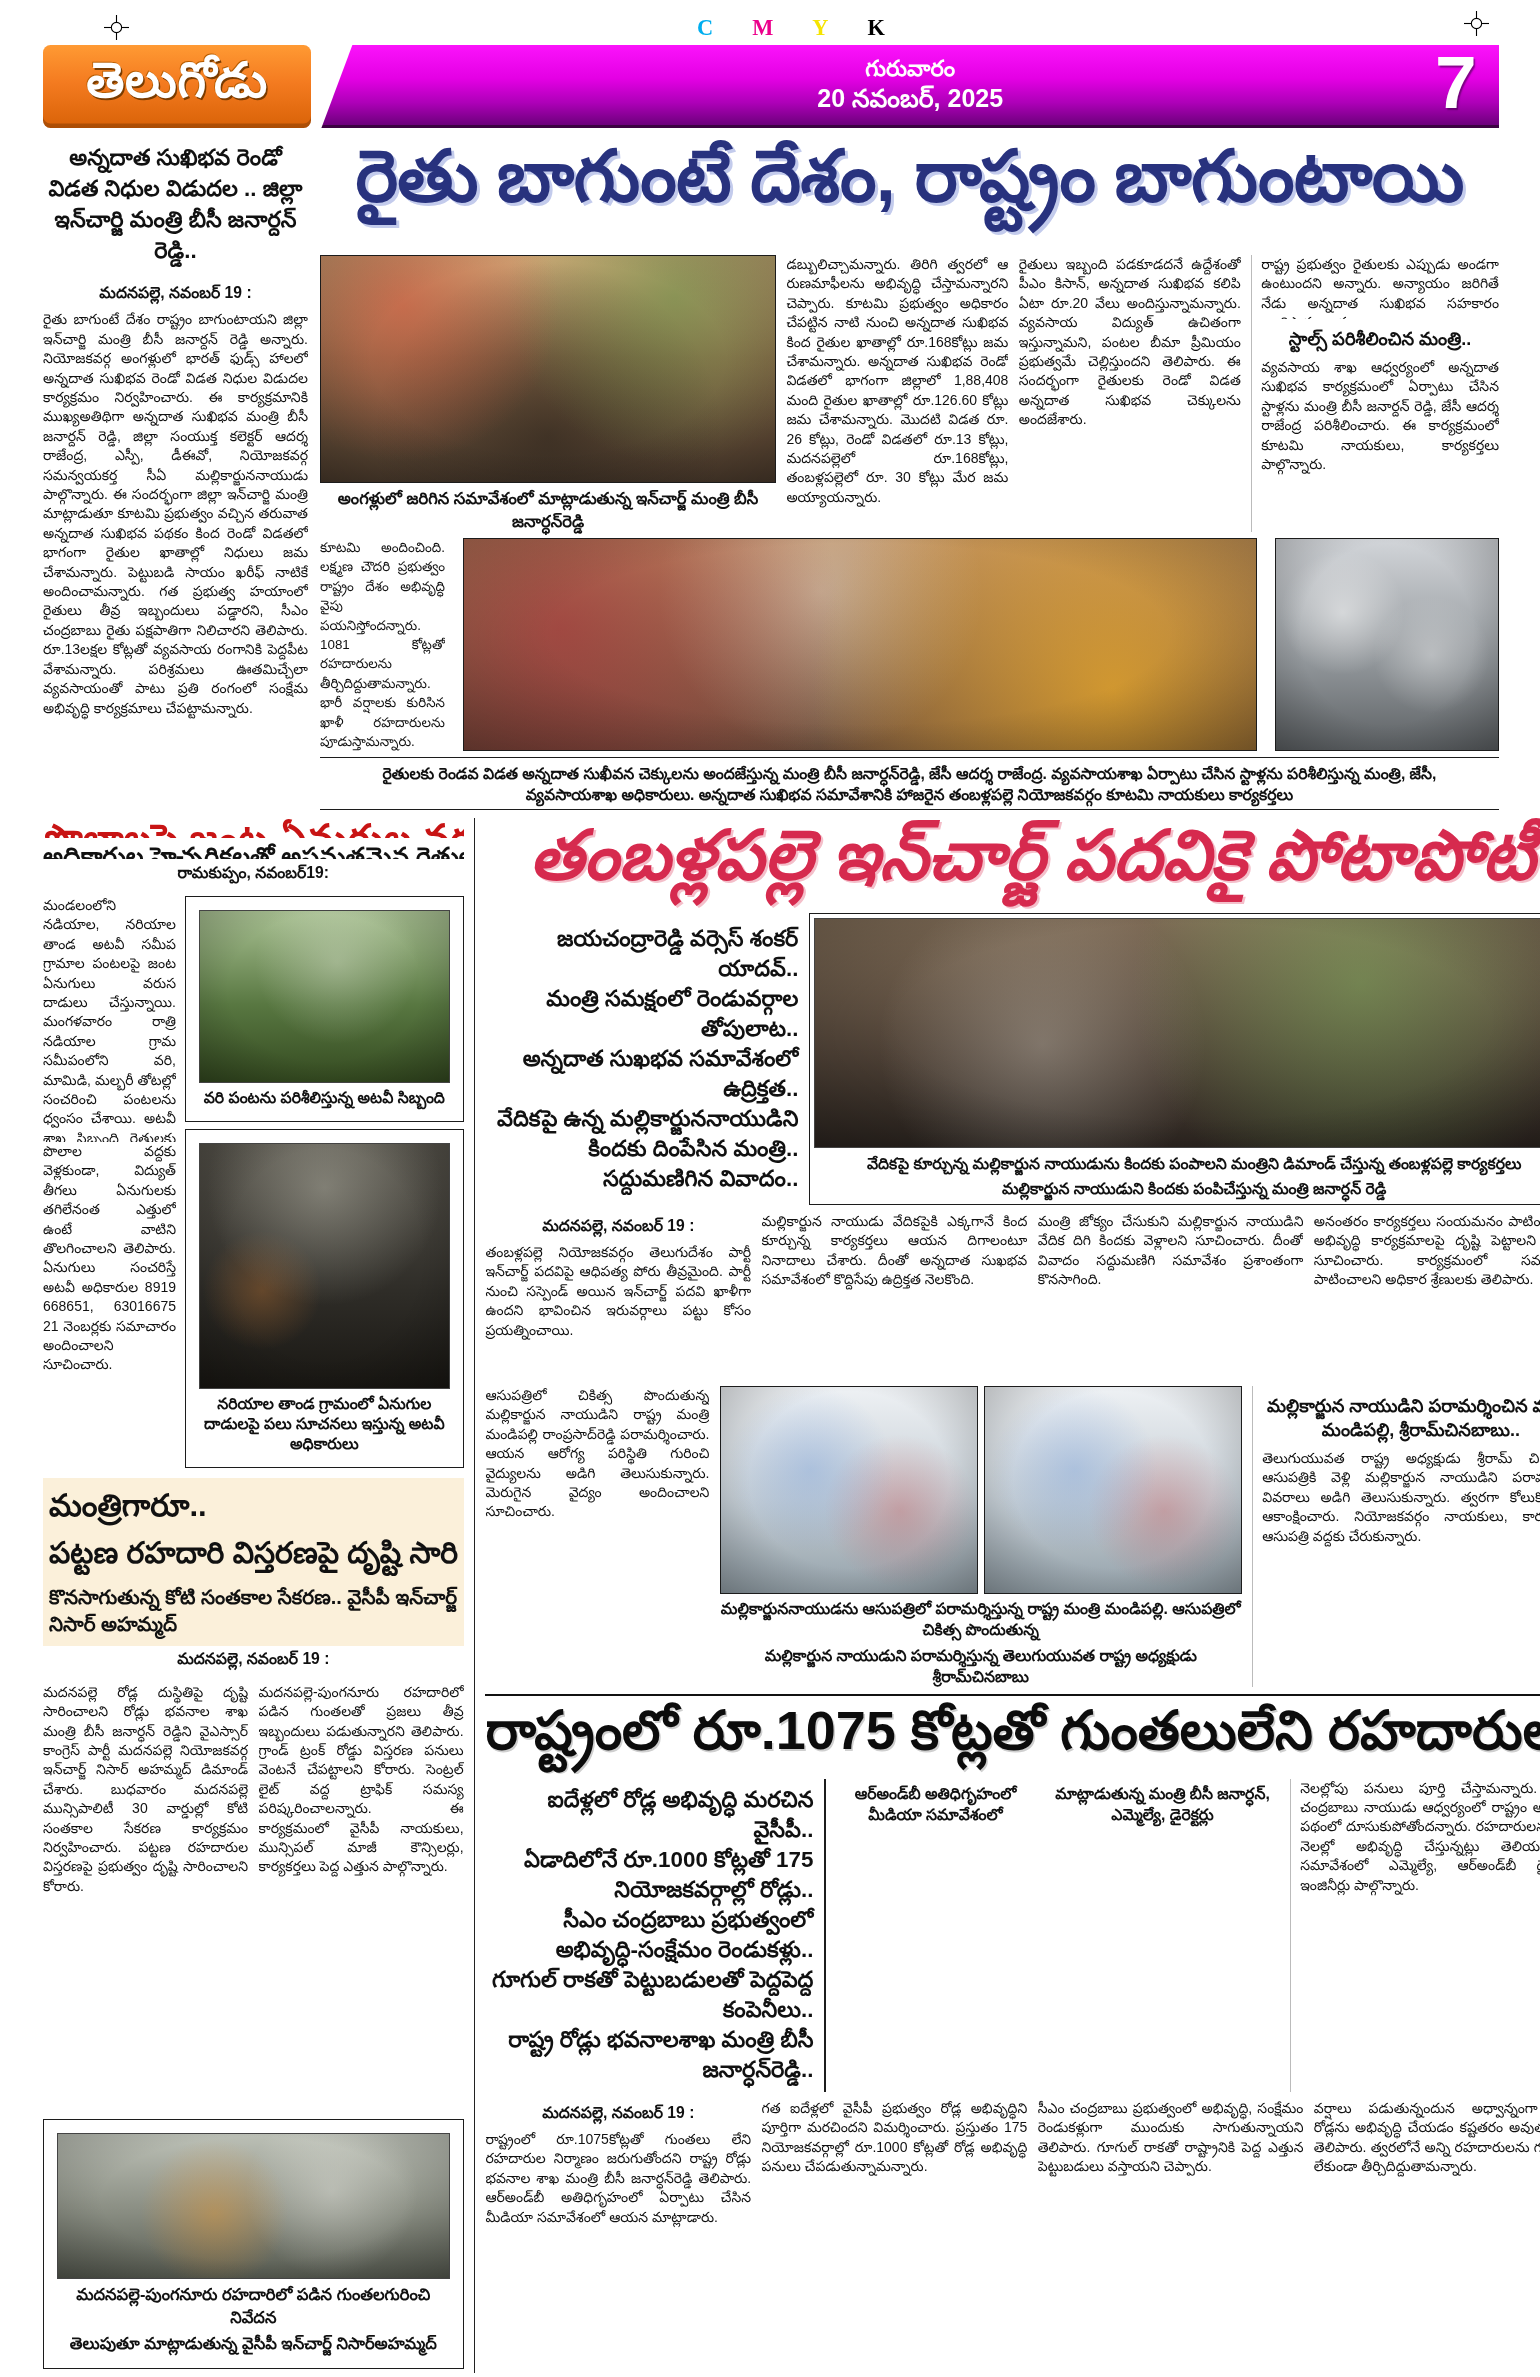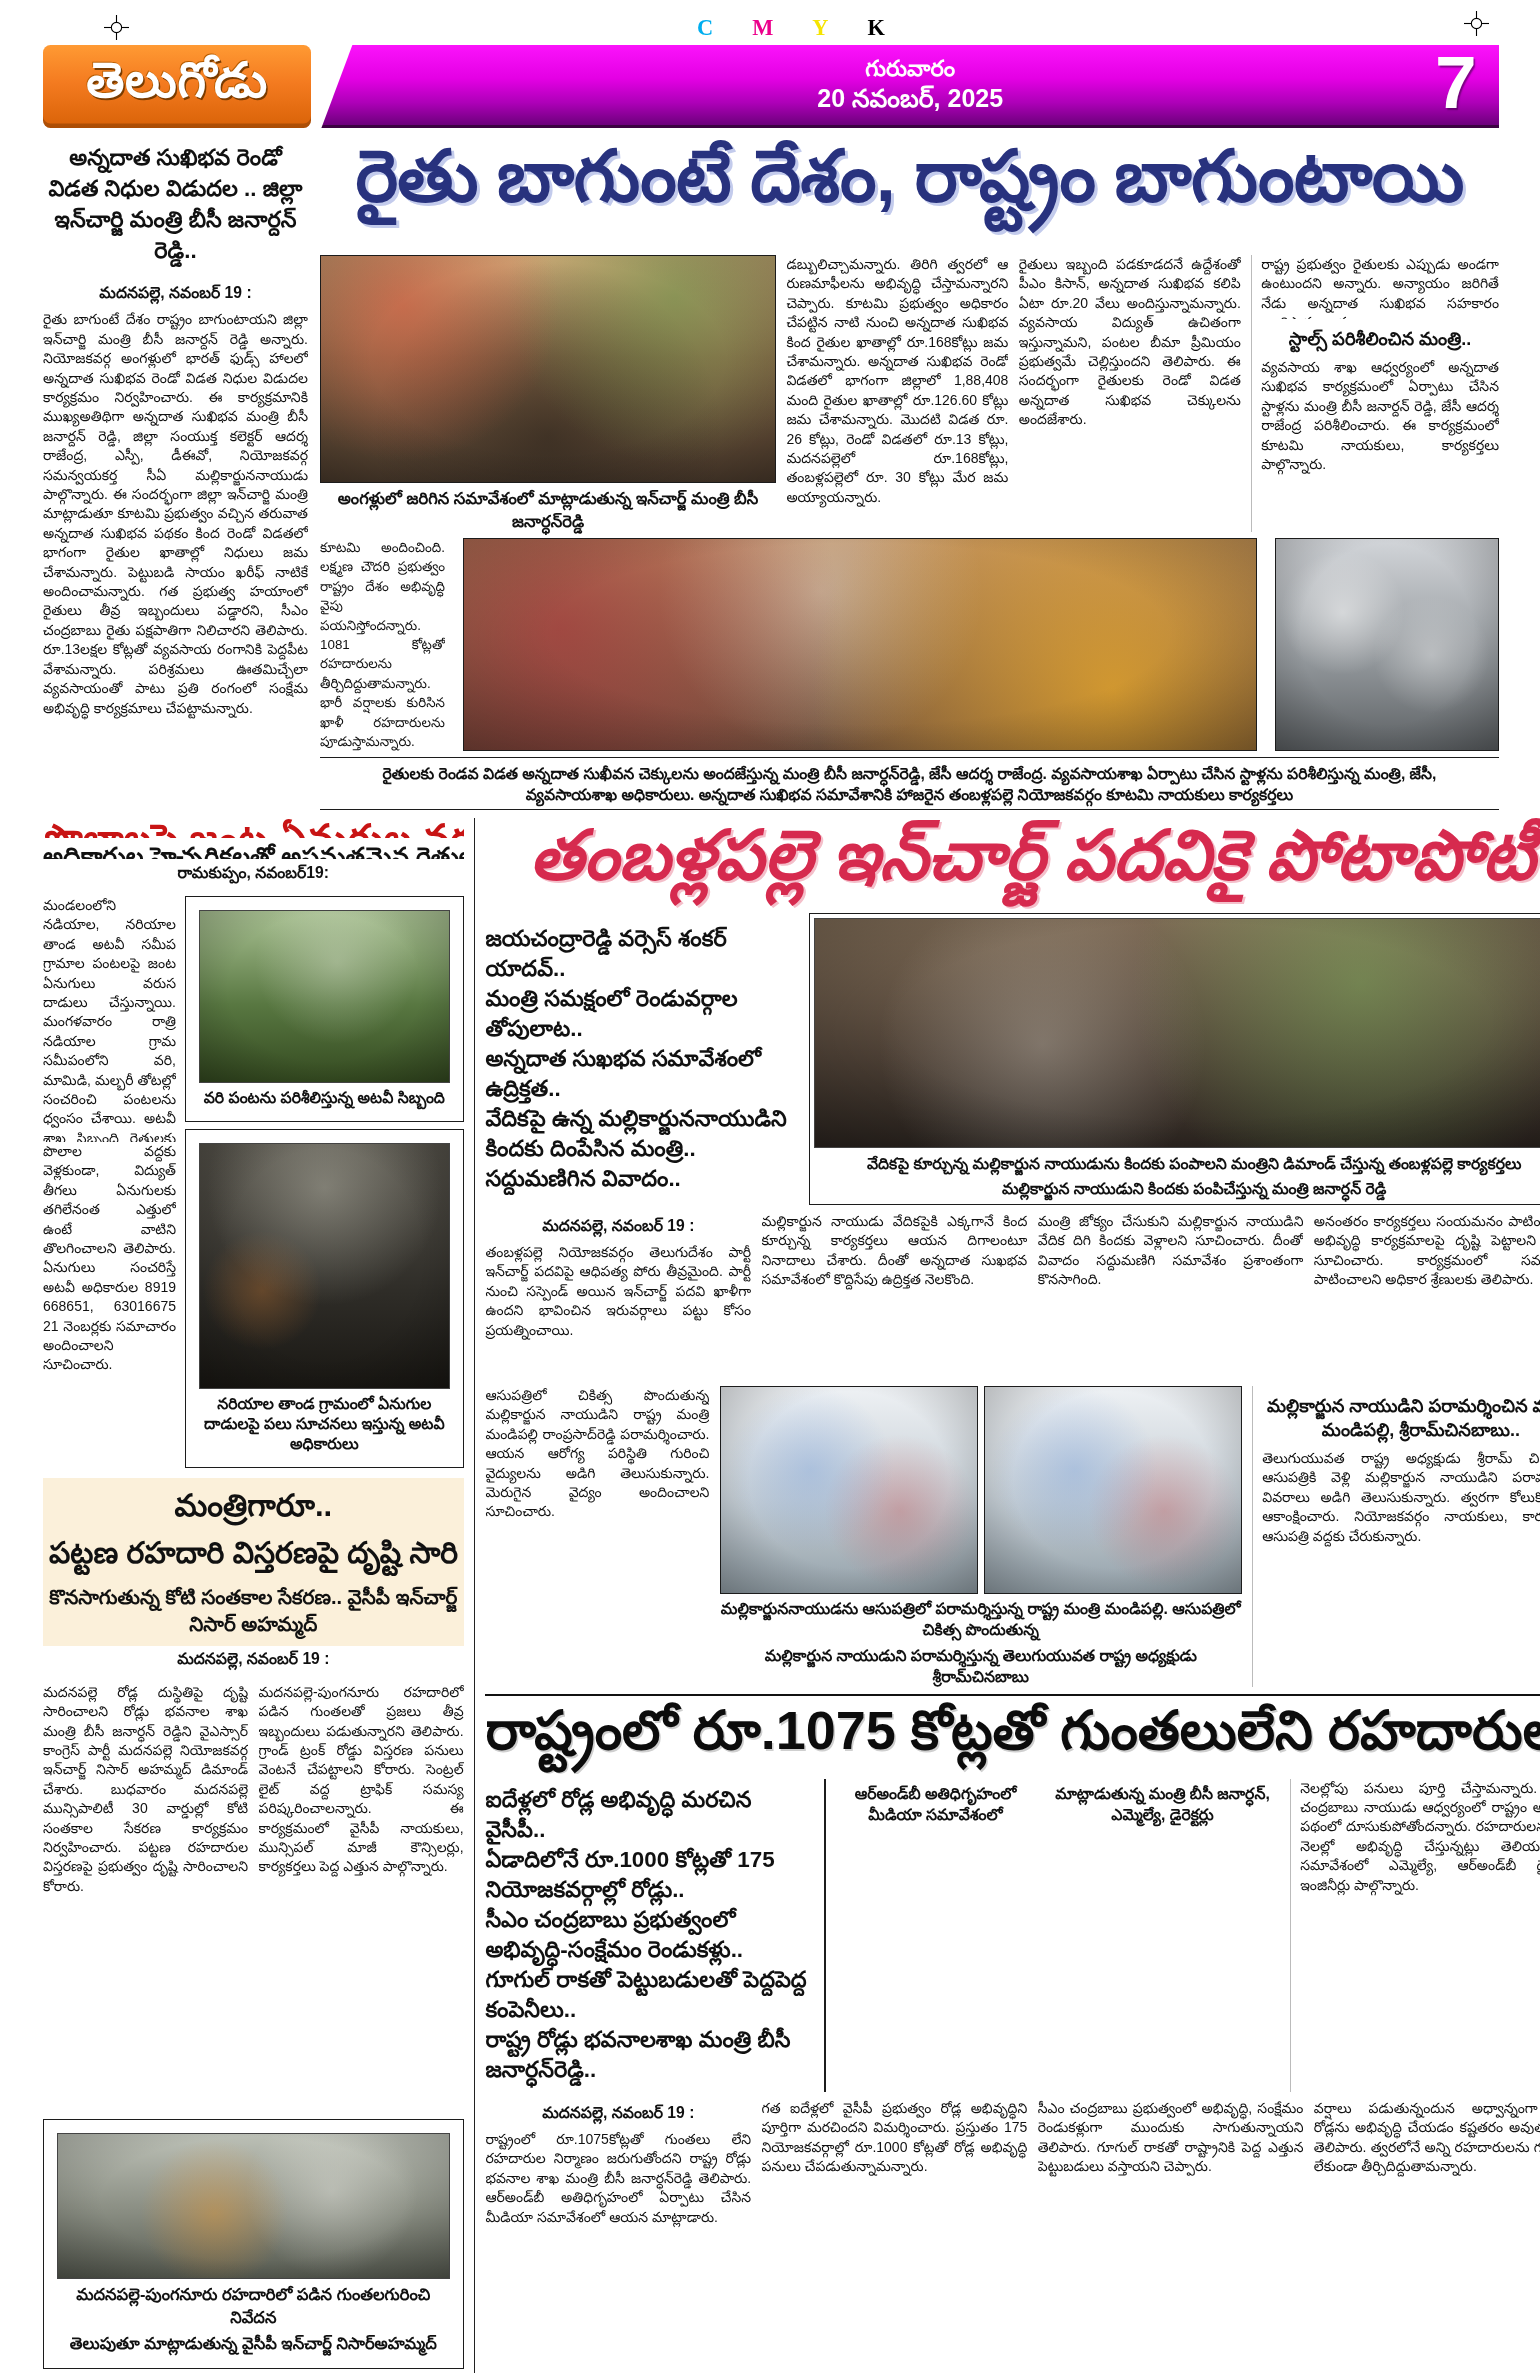--- a/index.html
+++ b/index.html
@@ -80,36 +80,36 @@
   .se-txt { width:133px; font-size:13.4px; }
   .se-figs { flex:1; display:flex; flex-direction:column; gap:7.5px; }
   .figbox { border:1.5px solid #1c1c1c; padding:13px; background:#fff; }
   .figbox .photo { border:0.7px solid #444; }
   .figbox .caption { margin-top:4.5px; font-size:15.7px; line-height:20px; }
   .se-fig1 .photo { height:173px; }
   .se-fig2 .photo { height:246px; }
 
   
   .story-road { margin-top:10.4px; display:flex; flex-direction:column; height:891px; }
-  .cream-box { background:#fbf0da; padding:10.4px 6px 7.5px; text-align:center; }
+  .cream-box { background:#fbf0da; padding:10.4px 6px 7.5px; text-align:left; }
   .cream-box .l1 { font-size:31px; font-weight:800; }
   .cream-box .l2 { font-size:30px; font-weight:800; margin-top:4.5px; white-space:nowrap; overflow:hidden; }
   .cream-box .l3 { font-size:20px; font-weight:bold; margin-top:7.5px; line-height:27px; }
   .sr-body { flex:1; display:flex; gap:10.4px; margin-top:6px; }
   .sr-body .txt { flex:1; }
   .sr-fig { margin-top:6px; }
   .sr-fig .photo { height:146px; }
   .sr-fig .caption { margin-top:4.5px; font-size:16.4px; line-height:22.4px; }
 
   
   .story-incharge { height:869px; display:flex; flex-direction:column; }
   .headline-fancy { color:#d62a4e; font-size:69px; font-weight:800; font-style:italic; text-align:center; line-height:1.1; height:95px; white-space:nowrap; overflow:hidden; text-shadow:2.2px 2.2px 0 #f4bfca; }
   .si-top { display:flex; gap:10.4px; height:292px; }
   .si-deck { width:313px; display:flex; flex-direction:column; justify-content:center; }
-  .deck-line { font-weight:bold; font-size:22.4px; line-height:30px; text-align:left; }
+  .deck-line { font-weight:bold; font-size:22.4px; line-height:30px; text-align:right; }
   .si-figwrap { flex:1; border:1.5px solid #1c1c1c; padding:4.5px; display:flex; flex-direction:column; }
   .si-figwrap .photo { flex:1; border:0.7px solid #444; }
   .si-figwrap .caption { margin-top:4.5px; font-size:15.7px; line-height:21px; }
   .si-cols { display:flex; gap:10.4px; height:168px; margin-top:7.5px; }
   .si-cols .txt { flex:1; }
   .si-hosp { display:flex; gap:10.4px; flex:1; margin-top:6px; }
   .si-hosp-txt { width:224px; }
   .si-hosp-figs { width:522px; display:flex; flex-direction:column; }
   .si-hosp-photos { flex:1; display:flex; gap:6px; }
   .si-hosp-photos .photo { flex:1; }

